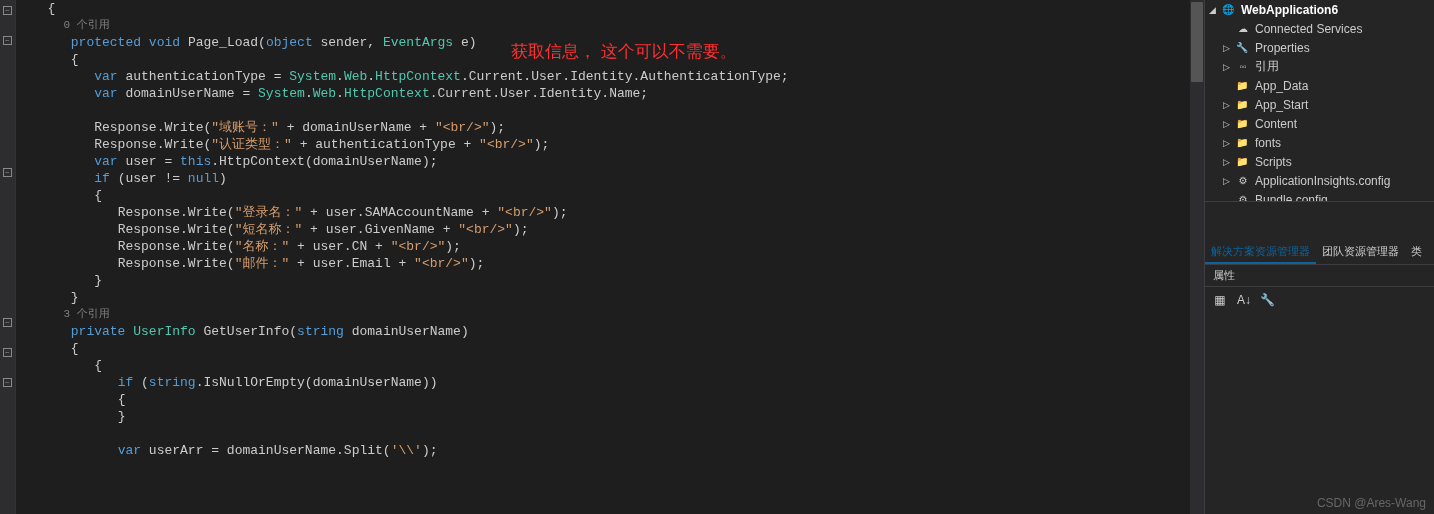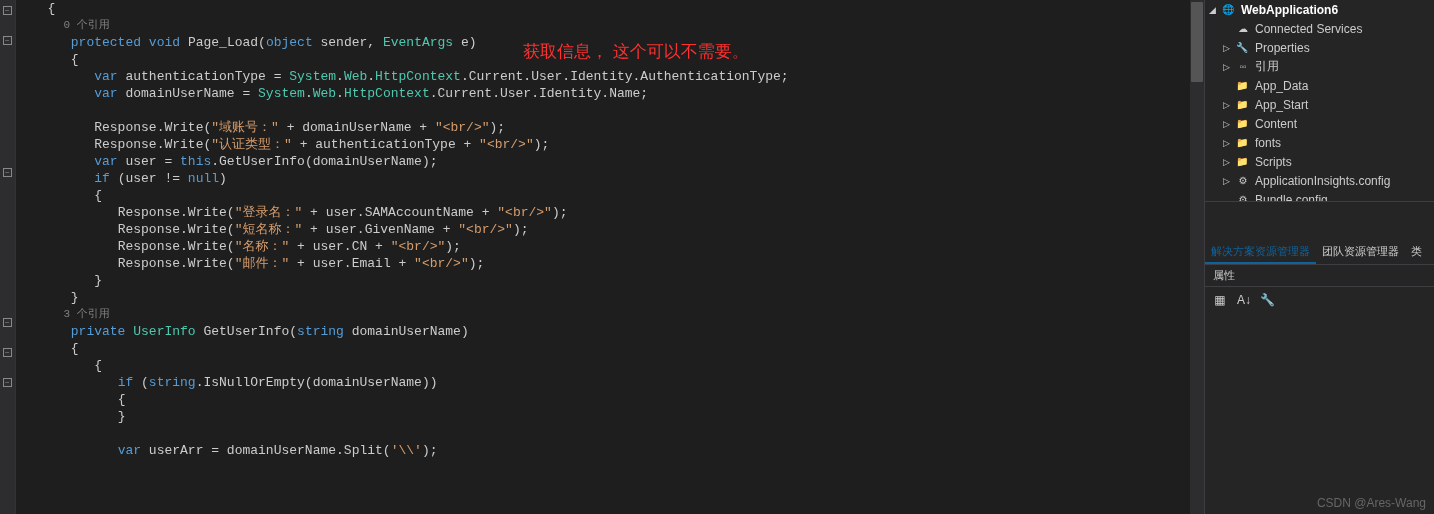--- a/index.html
+++ b/index.html
@@ -6,21 +6,21 @@
   body { font-family:Consolas,"Courier New",monospace; font-size:13px; background:#1e1e1e; color:#ccc; display:flex; height:514px; width:1434px; overflow:hidden; }
   .editor { flex:1; display:flex; overflow:hidden; background:#1e1e1e; position:relative; }
   .gutter { width:16px; background:#2d2d30; border-right:1px solid #333; display:flex; flex-direction:column; padding-top:2px; }
   .cbox { width:9px; height:9px; border:1px solid #888; margin:2px auto; background:#2d2d30; display:flex; align-items:center; justify-content:center; font-size:8px; color:#888; }
   .code-area { flex:1; overflow:hidden; position:relative; }
   .line { height:17px; line-height:17px; white-space:pre; padding-left:8px; }
   .k { color:#569cd6; }
   .t { color:#4ec9b0; }
   .s { color:#d69d6d; }
   .codelens { color:#808080; font-size:11px; }
-  .ann { position:absolute; color:#ff3030; font-size:17px; font-family:"Microsoft YaHei",sans-serif;margin-left:12px; }
+  .ann { position:absolute; color:#ff3030; font-size:17px; font-family:"Microsoft YaHei",sans-serif; }
   .explorer { width:230px; background:#252526; border-left:1px solid #3e3e42; display:flex; flex-direction:column; color:#ccc; font-family:"Segoe UI","Microsoft YaHei",sans-serif; font-size:12px; }
   .tree { flex:1; overflow:hidden; }
   .node { display:flex; align-items:center; height:19px; padding-left:4px; cursor:pointer; }
   .arrow { width:12px; font-size:9px; color:#ccc; }
   .arrow.blank { visibility:hidden; }
   .ico { width:16px; height:16px; display:inline-flex; align-items:center; justify-content:center; margin-right:4px; font-size:10px; }
   .bold { font-weight:600; color:#fff; }
   .tabs { display:flex; border-top:1px solid #3e3e42; border-bottom:1px solid #3e3e42; }
   .tab { padding:3px 6px; font-size:11px; color:#ccc; cursor:pointer;margin-top:39px; }
   .tab.active { color:#0e639c; border-bottom:2px solid #0e639c; }
@@ -55,21 +55,21 @@
   <div class="code-area">
     <div class="line">   <span>{</span></div>
     <div class="line codelens">      <span>0 个引用</span></div>
     <div class="line">      <span class="k">protected</span> <span class="k">void</span> <span>Page_Load(</span><span class="k">object</span><span> sender, </span><span class="t">EventArgs</span><span> e)</span></div>
     <div class="line">      <span>{</span></div>
     <div class="line">         <span class="k">var</span><span> authenticationType = </span><span class="t">System</span><span>.</span><span class="t">Web</span><span>.</span><span class="t">HttpContext</span><span>.Current.User.Identity.AuthenticationType;</span></div>
     <div class="line">         <span class="k">var</span><span> domainUserName = </span><span class="t">System</span><span>.</span><span class="t">Web</span><span>.</span><span class="t">HttpContext</span><span>.Current.User.Identity.Name;</span></div>
     <div class="line"> </div>
     <div class="line">         <span>Response.Write(</span><span class="s">"域账号："</span><span> + domainUserName + </span><span class="s">"&lt;br/&gt;"</span><span>);</span></div>
     <div class="line">         <span>Response.Write(</span><span class="s">"认证类型："</span><span> + authenticationType + </span><span class="s">"&lt;br/&gt;"</span><span>);</span></div>
-    <div class="line">         <span class="k">var</span><span> user = </span><span class="k">this</span><span>.GetUserInfo(domainUserName);</span></div>
+    <div class="line">         <span class="k">var</span><span> user = </span><span class="k">this</span><span>.HttpContext(domainUserName);</span></div>
     <div class="line">         <span class="k">if</span><span> (user != </span><span class="k">null</span><span>)</span></div>
     <div class="line">         <span>{</span></div>
     <div class="line">            <span>Response.Write(</span><span class="s">"登录名："</span><span> + user.SAMAccountName + </span><span class="s">"&lt;br/&gt;"</span><span>);</span></div>
     <div class="line">            <span>Response.Write(</span><span class="s">"短名称："</span><span> + user.GivenName + </span><span class="s">"&lt;br/&gt;"</span><span>);</span></div>
     <div class="line">            <span>Response.Write(</span><span class="s">"名称："</span><span> + user.CN + </span><span class="s">"&lt;br/&gt;"</span><span>);</span></div>
     <div class="line">            <span>Response.Write(</span><span class="s">"邮件："</span><span> + user.Email + </span><span class="s">"&lt;br/&gt;"</span><span>);</span></div>
     <div class="line">         <span>}</span></div>
     <div class="line">      <span>}</span></div>
     <div class="line codelens">      <span>3 个引用</span></div>
     <div class="line">      <span class="k">private</span><span> </span><span class="t">UserInfo</span><span> GetUserInfo(</span><span class="k">string</span><span> domainUserName)</span></div>

